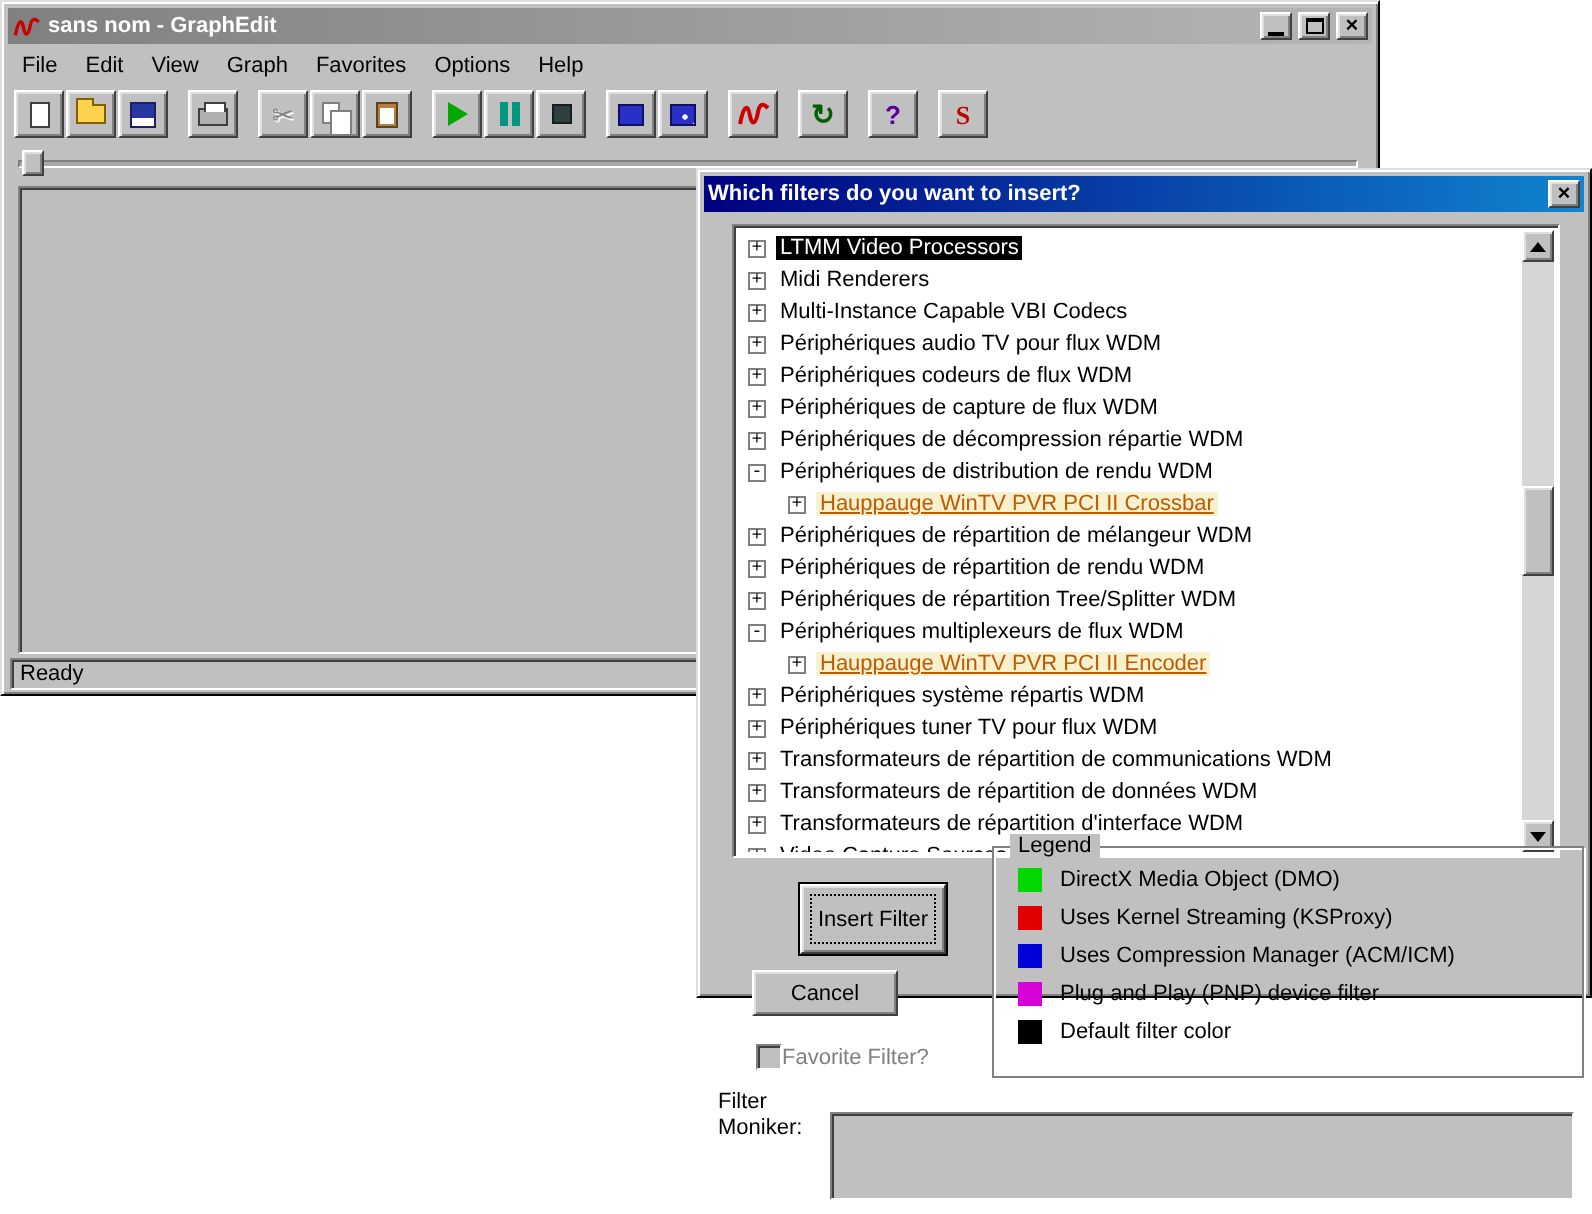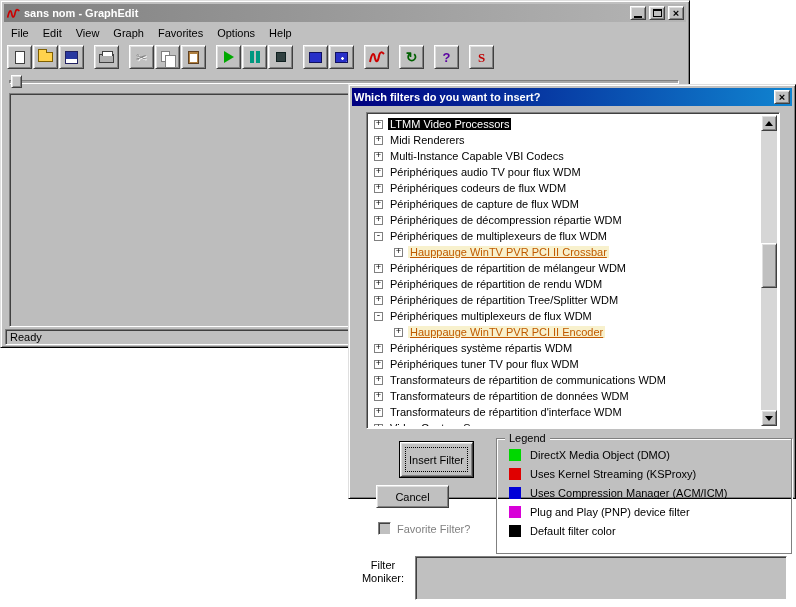--- a/index.html
+++ b/index.html
@@ -93,32 +93,32 @@
   .tri-up   { width:0; height:0; border:4px solid transparent; border-bottom:5px solid #000; margin-top:-4px; }
   .tri-down { width:0; height:0; border:4px solid transparent; border-top:5px solid #000; margin-bottom:-4px; }
   .sb-thumb { position:absolute; left:0; top:128px; width:16px; height:45px; }
 
   .dlg-btn { position:absolute; display:flex; align-items:center; justify-content:center; font-size:11px; }
   #insert-filter-btn { left:27px; top:357px; width:73px; height:35px;
                        outline:1px solid #000000; outline-offset:0px;margin-left:24px; }
   #insert-filter-btn .inner-focus { position:absolute; inset:4px; border:1px dotted #000; pointer-events:none; }
   #cancel-btn { left:27px; top:400px; width:73px; height:23px; }
 
-  .checkbox-row { position:absolute; left:29px; top:437px; display:flex; align-items:center; gap:6px; }
+  .checkbox-row { position:absolute; left:29px; top:437px; display:flex; align-items:center; }
   .checkbox-box { width:13px; height:13px; background:#c0c0c0; }
   .checkbox-label { color:#808080; text-shadow:1px 1px 0 #ffffff; }
 
-  .groupbox { position:absolute; left:147px; top:353px; width:296px; height:116px;
+  .groupbox { position:absolute; left:147px; top:338px; width:296px; height:116px;
               border:1px solid #808080; box-shadow:1px 1px 0 #ffffff, inset 1px 1px 0 #ffffff; }
   .groupbox-title { position:absolute; top:-7px; left:8px; background:#c0c0c0; padding:0 4px; }
   .legend-rows { position:absolute; left:12px; top:10px; right:6px; }
   .legend-row { display:flex; align-items:flex-start; height:19px; gap:9px; }
   .legend-swatch { width:12px; height:12px; flex:0 0 auto; }
 
-  .moniker-label { position:absolute; left:10px; top:474px; width:48px; text-align:center; line-height:13px; }
+  .moniker-label { position:absolute; left:10px; top:460px; width:48px; text-align:left; line-height:13px; }
   .moniker-input { position:absolute; left:66px; top:471px; width:372px; height:44px; background:#c0c0c0; }
 </style>
 </head>
 <body>
 
 <div class="win" id="main-window">
   <div class="titlebar inactive">
     <span class="tsvg">
       <svg width="15" height="13" viewBox="0 0 18 14">
           <path d="M2 12 C4 2 6 2 7 8 C8 13 10 12 11 6 C12 1 14 2 16 4" fill="none" stroke="#cc0000" stroke-width="2"></path>
@@ -245,21 +245,21 @@
         <div class="tree-row">
           <span class="expand-box">+</span>
           <span class="tree-label">Périphériques de capture de flux WDM</span>
         </div>
         <div class="tree-row">
           <span class="expand-box">+</span>
           <span class="tree-label">Périphériques de décompression répartie WDM</span>
         </div>
         <div class="tree-row">
           <span class="expand-box">-</span>
-          <span class="tree-label">Périphériques de multiplexeurs de flux WDM</span>
+          <span class="tree-label">Périphériques de distribution de rendu WDM</span>
         </div>
         <div class="tree-row child highlight">
           <span class="expand-box">+</span>
           <span class="tree-label">Hauppauge WinTV PVR PCI II Crossbar</span>
         </div>
         <div class="tree-row">
           <span class="expand-box">+</span>
           <span class="tree-label">Périphériques de répartition de mélangeur WDM</span>
         </div>
         <div class="tree-row">

